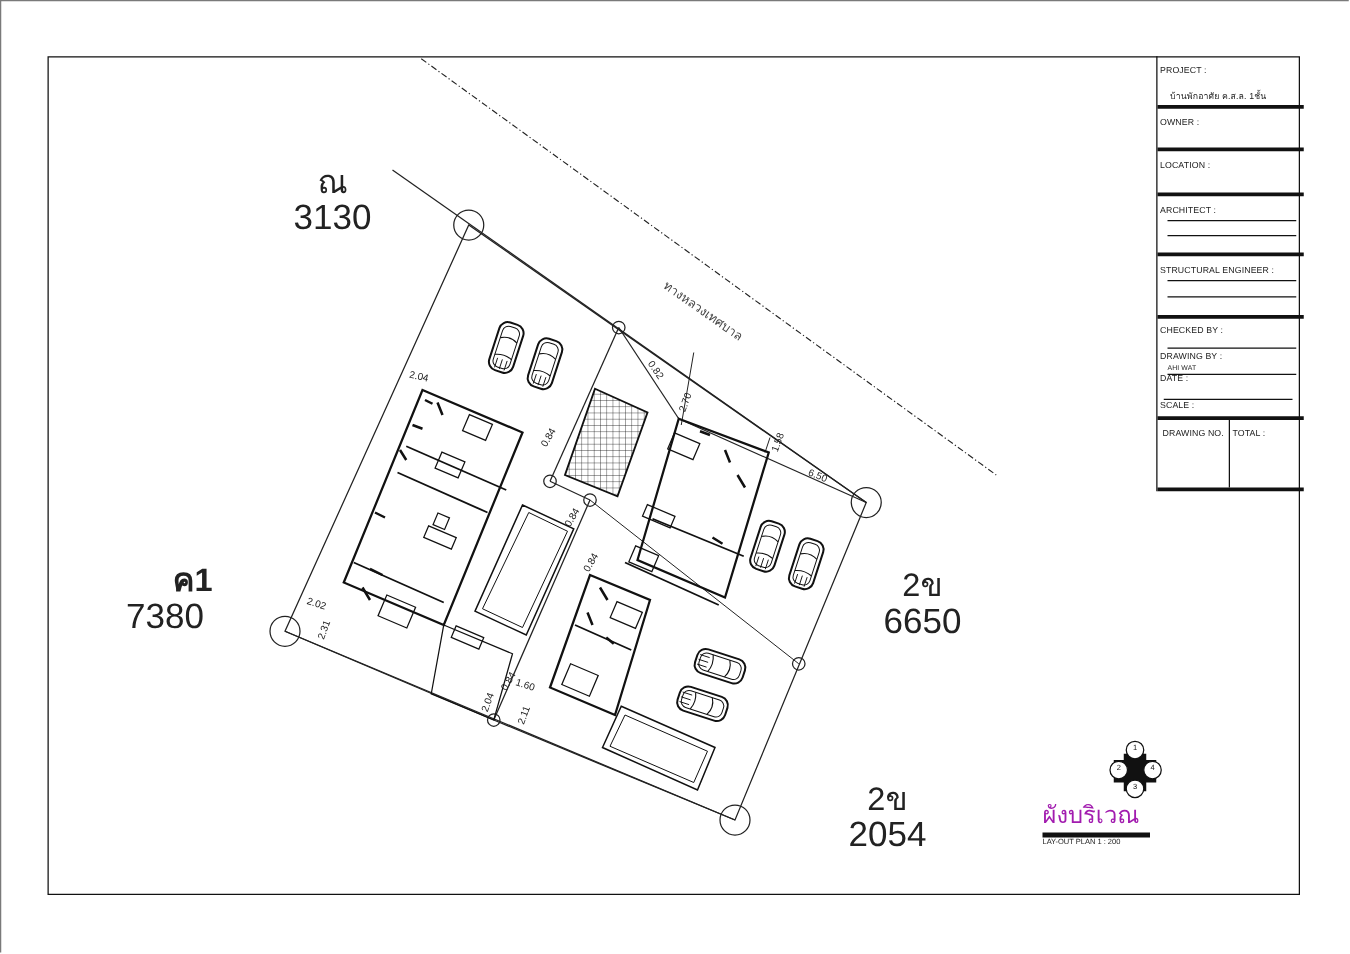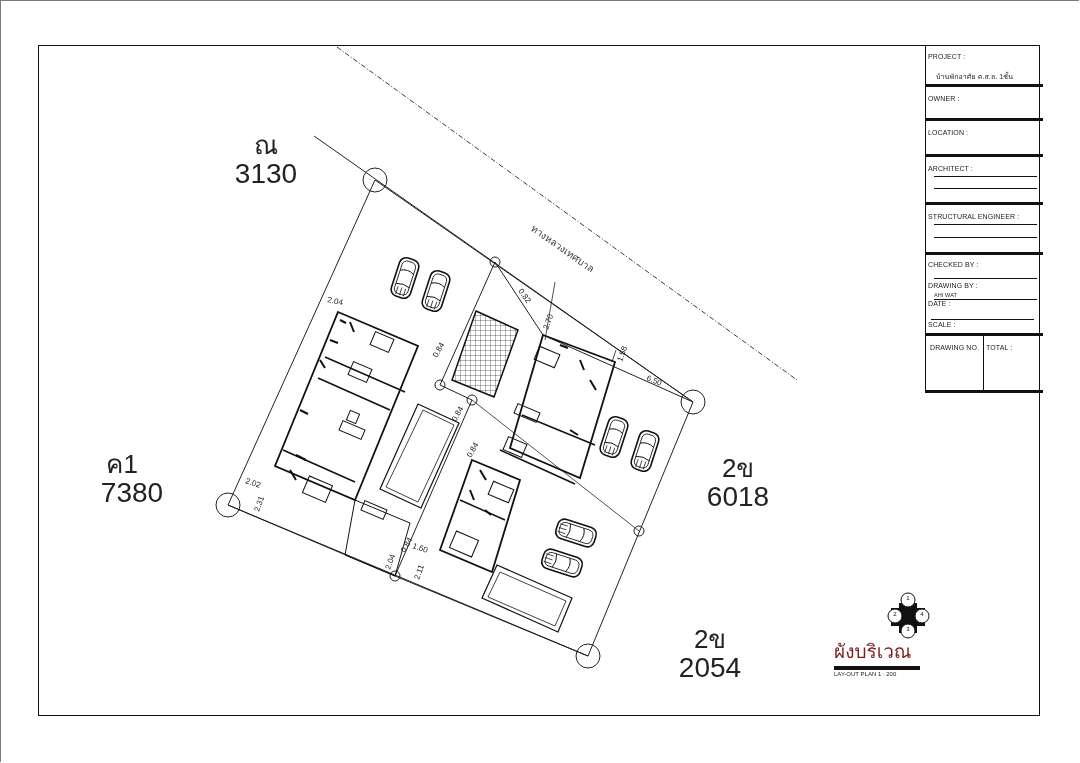--- a/index.html
+++ b/index.html
@@ -11,21 +11,21 @@
   .tb-cell { position: absolute; left: 0; width: 117px; border-bottom: 3px solid #111; box-sizing: border-box; font-size: 7px; letter-spacing: 0.1px; color: #222; }
   .tb-label { position: absolute; left: 2px; top: 8px; }
   .tb-value { position: absolute; left: 10px; top: 26px; font-size: 7px; }
   .tb-line { position: absolute; left: 8px; width: 103px; border-top: 1px solid #111; }
   .tb-small { position: absolute; font-size: 5.5px; }
   .lot-label { position: absolute; text-align: center; color: #222; line-height: 1.05; }
   .lot-label .code { font-size: 26px; }
   .lot-label .num { font-size: 28px; }
   .lot-label .code.bold { font-weight: normal; }
   .layout-caption { position: absolute; left: 834px; top: 636px; }
-  .layout-caption .thai { font-size: 19px; color: #7f1d1d; }
+  .layout-caption .thai { font-size: 19px; color: #a21caf; }
   .layout-caption .bar { width: 86px; height: 3.5px; background: #111; margin-top: 0px; }
   .layout-caption .eng { font-size: 6px; margin-top: 1px; color: #222; }
 </style>
 </head>
 <body>
 
 <div class="page-edge"></div>
 <div class="sheet"></div>
 
 <svg class="plan" width="1080" height="763" viewBox="0 0 1080 763">
@@ -153,26 +153,26 @@
       <text x="922" y="616">4</text>
     </g>
   </g>
 </svg>
 
 <div class="lot-label" style="left:228px; top:132px; width:76px;">
   <div class="code">ณ</div>
   <div class="num">3130</div>
 </div>
 <div class="lot-label" style="left:94px; top:451px; width:76px;">
-  <div class="code" style="text-align:left; padding-left:12px;">ค1</div>
+  <div class="code" style="text-align:right; padding-left:12px;font-weight:bold;">ค1</div>
   <div class="num">7380</div>
 </div>
 <div class="lot-label" style="left:700px; top:455px; width:76px;">
   <div class="code bold">2ข</div>
-  <div class="num">6018</div>
+  <div class="num">6650</div>
 </div>
 <div class="lot-label" style="left:672px; top:626px; width:76px;">
   <div class="code bold">2ข</div>
   <div class="num">2054</div>
 </div>
 
 <div class="title-block">
   <div class="tb-cell" style="top:0; height:42px;">
     <span class="tb-label" style="top:8px;">PROJECT  :</span>
     <span class="tb-value">บ้านพักอาศัย ค.ส.ล. 1ชั้น</span>

